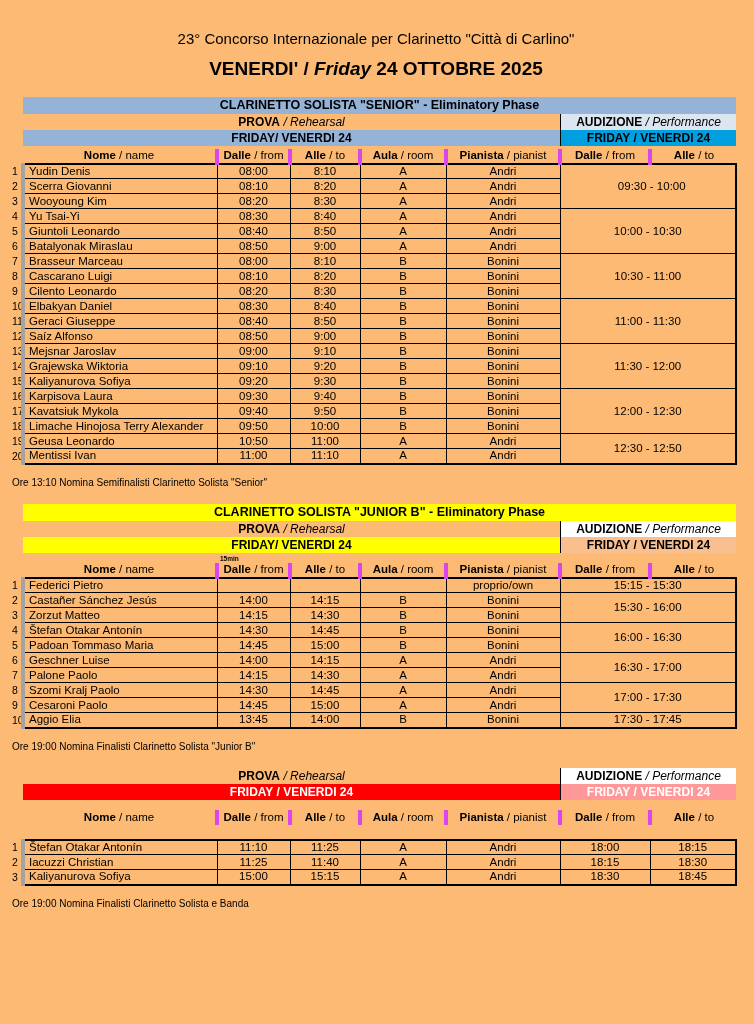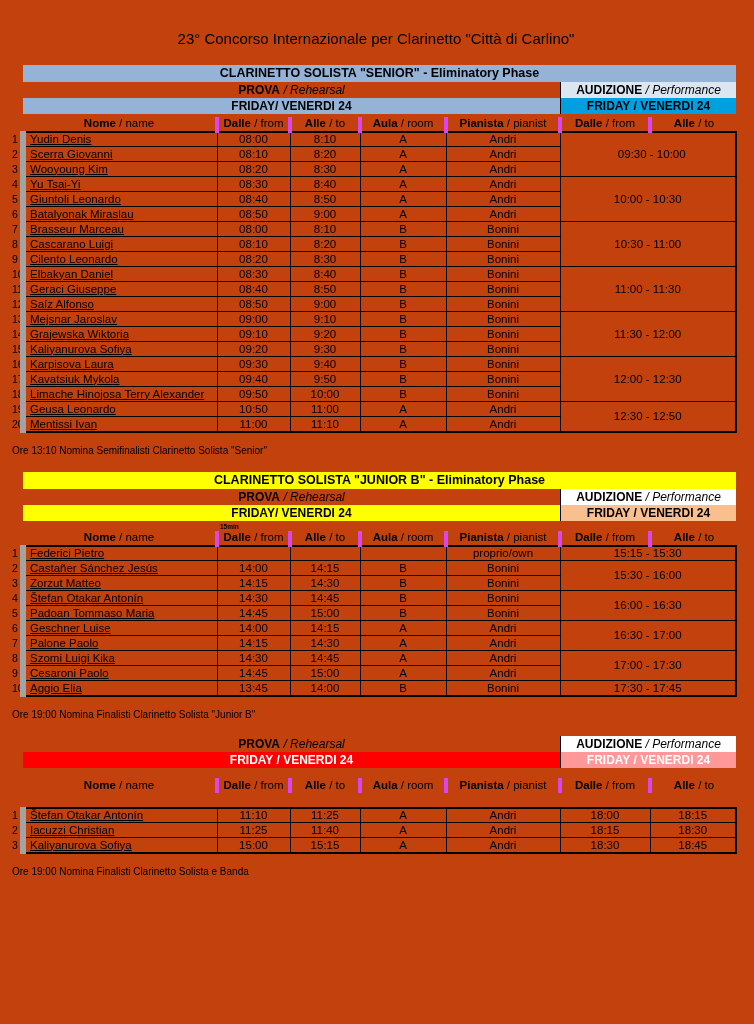--- a/index.html
+++ b/index.html
@@ -1,20 +1,20 @@
 <!DOCTYPE html>
 <html><head>
 <meta charset="utf-8">
 <style>
   html,body{margin:0;padding:0;background:#fff;}
   .page{
     width:754px;height:1024px;box-sizing:border-box;
     padding:30px 10px 0 8px;
     font-family:"Liberation Sans","DejaVu Sans",sans-serif;
-    color:#000;background:#c2410c;overflow:hidden;
+    color:#000;background:#fdba74;overflow:hidden;
   }
   .doc-header{text-align:center;line-height:1.25;}
   .title-it{font-size:15px;}
   .title-en{font-size:12.5px;font-style:italic;margin-top:2px;}
   .title-en sup{font-size:8px;}
   .date-line{font-size:19px;font-weight:bold;margin-top:8px;}
   .date-line .it-part{font-style:italic;}
 
   .section{margin-top:16px;}
   .banner{
@@ -47,34 +47,35 @@
   }
   table.sched td{
     height:15px;line-height:13px;padding:0 4px;box-sizing:border-box;
     overflow:hidden;white-space:nowrap;
   }
   td.num{border:none;text-align:right;font-size:10.5px;padding-right:5px;}
   td.hc{border:none;text-align:center;font-size:11.5px;height:20px;vertical-align:middle;}
   td.hc b{font-weight:bold;}
   td.hsep{border-left:4px solid #d946ef;}
   td.c{border:1px solid #000;text-align:center;}
-  td.c.namecell{text-align:left;border-left:6px solid #a3a3a3;text-decoration:underline;}
+  td.c.namecell{text-align:left;border-left:4px solid #a3a3a3;}
   td.aud{border:1.5px solid #000;border-right:2px solid #000;text-align:center;vertical-align:middle;}
   td.sp{border:none;height:9px;line-height:9px;}
   .note{
     margin:12px 0 4px 4px;font-size:10px;
   }
 </style>
 </head>
 <body>
 
 <div class="page">
 
   <div class="doc-header">
     <div class="title-it">23° Concorso Internazionale per Clarinetto "Città di Carlino"</div>
+    <div class="date-line"><span>VENERDI'</span><span> / </span><span class="it-part">Friday</span><span> 24 OTTOBRE 2025</span></div>
   </div>
 
   <div class="section">
     <div class="banner" style="background: rgb(149, 179, 215); color: rgb(0, 0, 0);">CLARINETTO SOLISTA "SENIOR" - Eliminatory Phase</div>
     <div class="subrow">
       <div class="prova"><b>PROVA</b><i> / Rehearsal</i></div>
       <div class="audz" style="background: rgb(220, 230, 241); color: rgb(0, 0, 0);"><b>AUDIZIONE</b><i> / Performance</i></div>
     </div>
     <div class="subrow">
       <div class="prova fri" style="background: rgb(149, 179, 215); color: rgb(0, 0, 0);">FRIDAY/ VENERDI 24</div>
@@ -365,21 +366,21 @@
             <tr>
               <td class="num">7</td>
               <td class="c namecell">Palone Paolo</td>
               <td class="c">14:15</td>
               <td class="c">14:30</td>
               <td class="c">A</td>
               <td class="c">Andri</td>
             </tr>
             <tr>
               <td class="num">8</td>
-              <td class="c namecell">Szomi Luigi Kika</td>
+              <td class="c namecell">Szomi Kralj Paolo</td>
               <td class="c">14:30</td>
               <td class="c">14:45</td>
               <td class="c">A</td>
               <td class="c">Andri</td>
               <td class="aud" rowspan="2" colspan="2">17:00 - 17:30</td>
             </tr>
             <tr>
               <td class="num">9</td>
               <td class="c namecell">Cesaroni Paolo</td>
               <td class="c">14:45</td>

